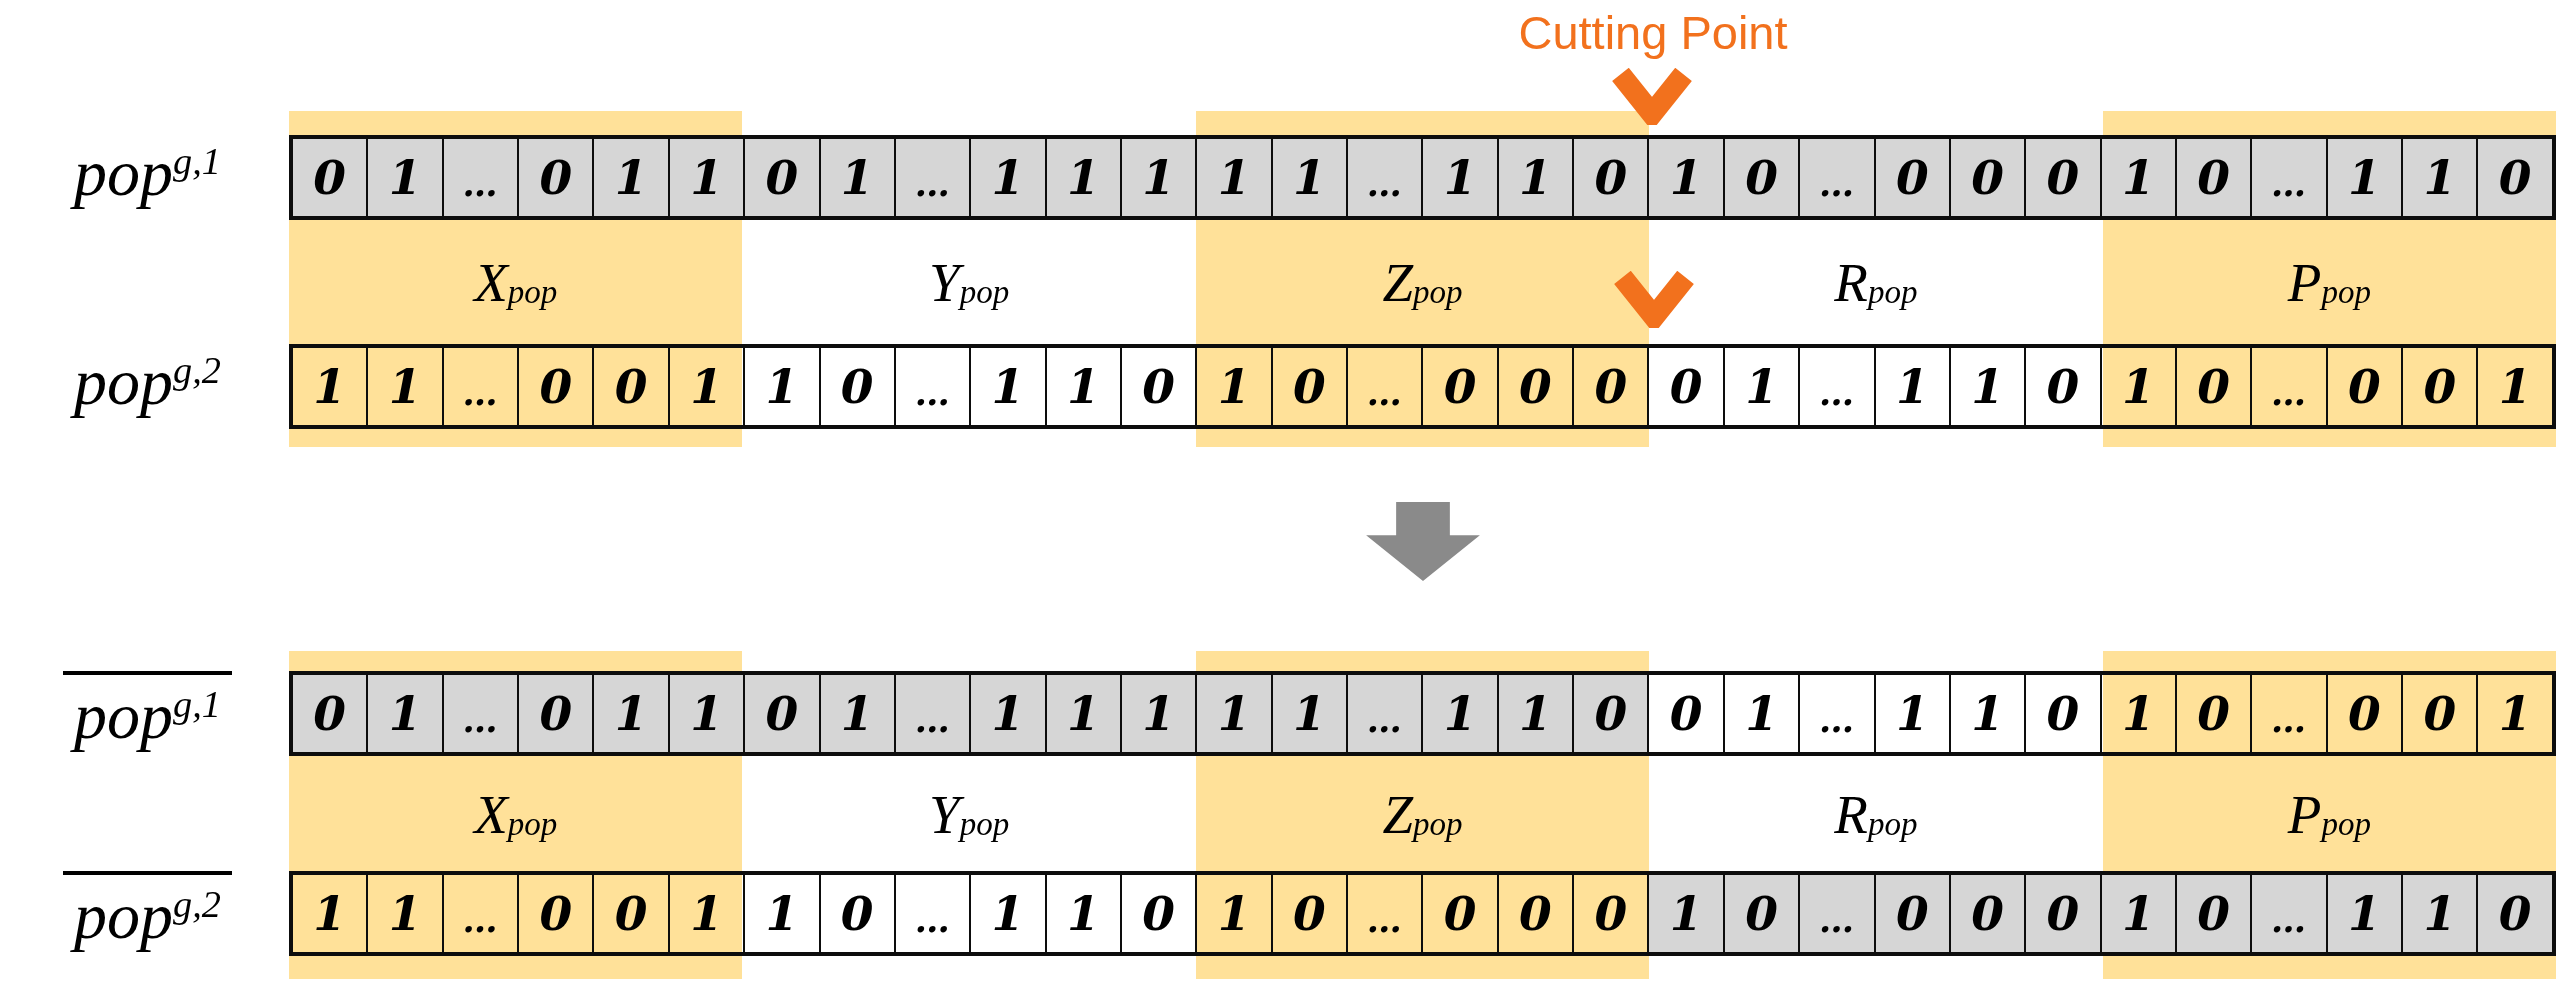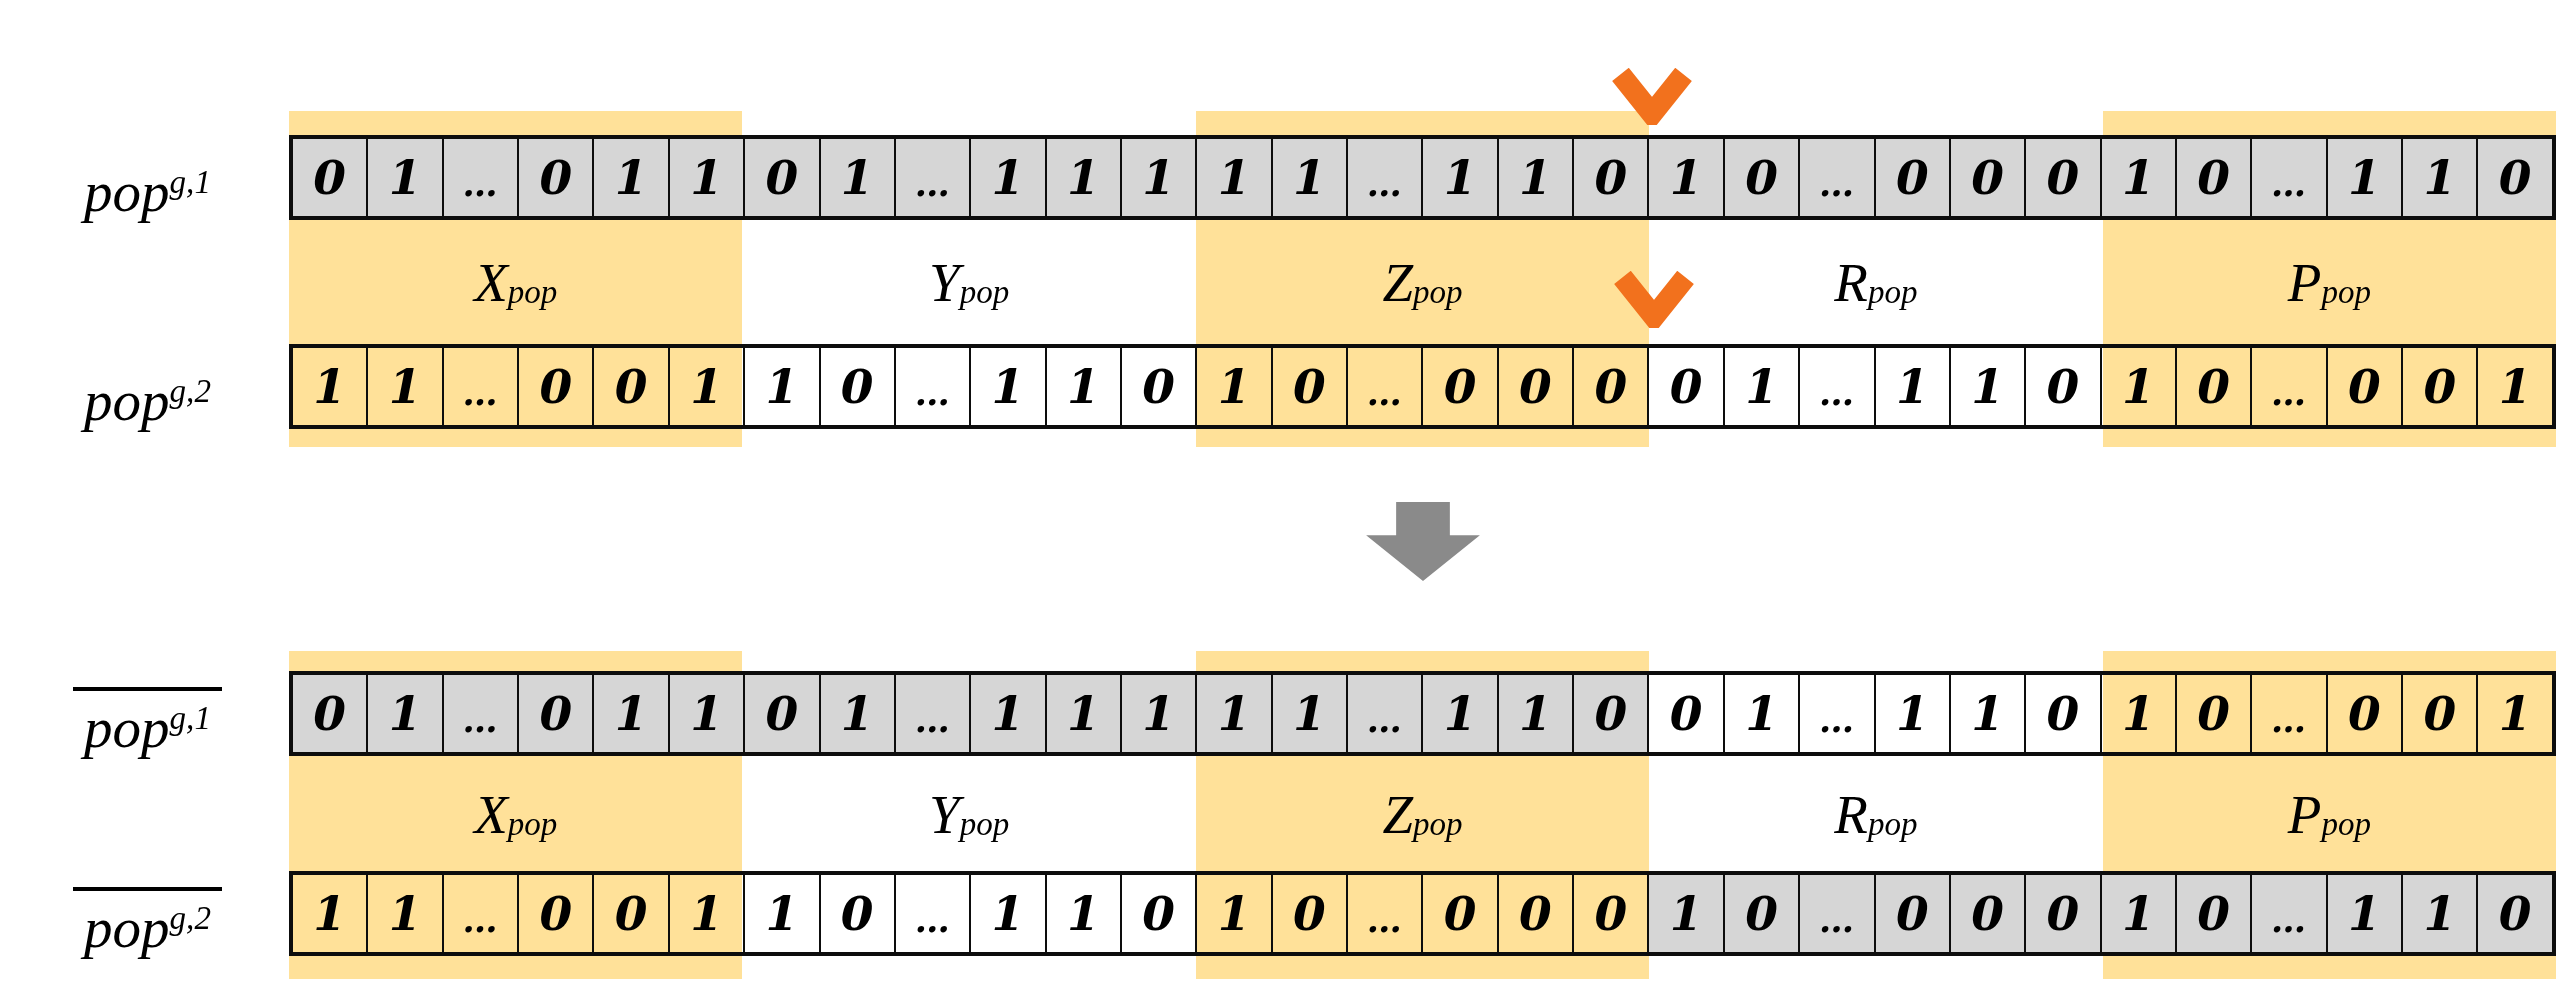--- a/index.html
+++ b/index.html
@@ -45,22 +45,22 @@
   .label-row.bottom{top:757px;height:114px;}
   .seg-label{
     flex:1;display:flex;align-items:center;justify-content:center;
     font-size:55px;font-style:italic;color:#000;
   }
   .seg-label sub{font-size:0.6em;vertical-align:-0.2em;transform:translateY(9.5px);font-style:italic;}
 
   
   .row-label{
     position:absolute;left:24px;width:247px;height:85px;
-    display:flex;align-items:flex-end;justify-content:center;
-    font-size:57px;font-style:italic;color:#000;
+    display:flex;align-items:flex-start;justify-content:center;
+    font-size:66px;font-style:italic;color:#000;
   }
   .lab1{top:135px;} .lab2{top:344px;} .lab3{top:671px;} .lab4{top:871px;}
   .row-label sup{font-size:0.58em;vertical-align:0.55em;font-style:italic;}
   .mathlabel{display:inline-block;line-height:1;padding-top:4.7px;}
   .mathlabel.overlined{border-top:4px solid #000;padding:8px 11px 0 11px;}
 
   
   .cutting-label{
     position:absolute;left:1455px;top:4.7px;width:396px;height:55px;
     text-align:center;
@@ -84,20 +84,21 @@
 <div class="canvas">
 
   <div class="band top x"></div>
   <div class="band top z"></div>
   <div class="band top p"></div>
 
   <div class="band bottom x"></div>
   <div class="band bottom z"></div>
   <div class="band bottom p"></div>
 
+  <div class="cutting-label">Cutting Point</div>
   <div class="chevron chevron-1">
     <svg viewBox="0 0 104 72">
         <path d="M12,8 L52,58 L92,8" fill="none" stroke="#F2711D" stroke-width="27" stroke-linejoin="miter"></path>
       </svg>
   </div>
   <div class="chevron chevron-2">
     <svg viewBox="0 0 104 72">
         <path d="M12,8 L52,58 L92,8" fill="none" stroke="#F2711D" stroke-width="27" stroke-linejoin="miter"></path>
       </svg>
   </div>

